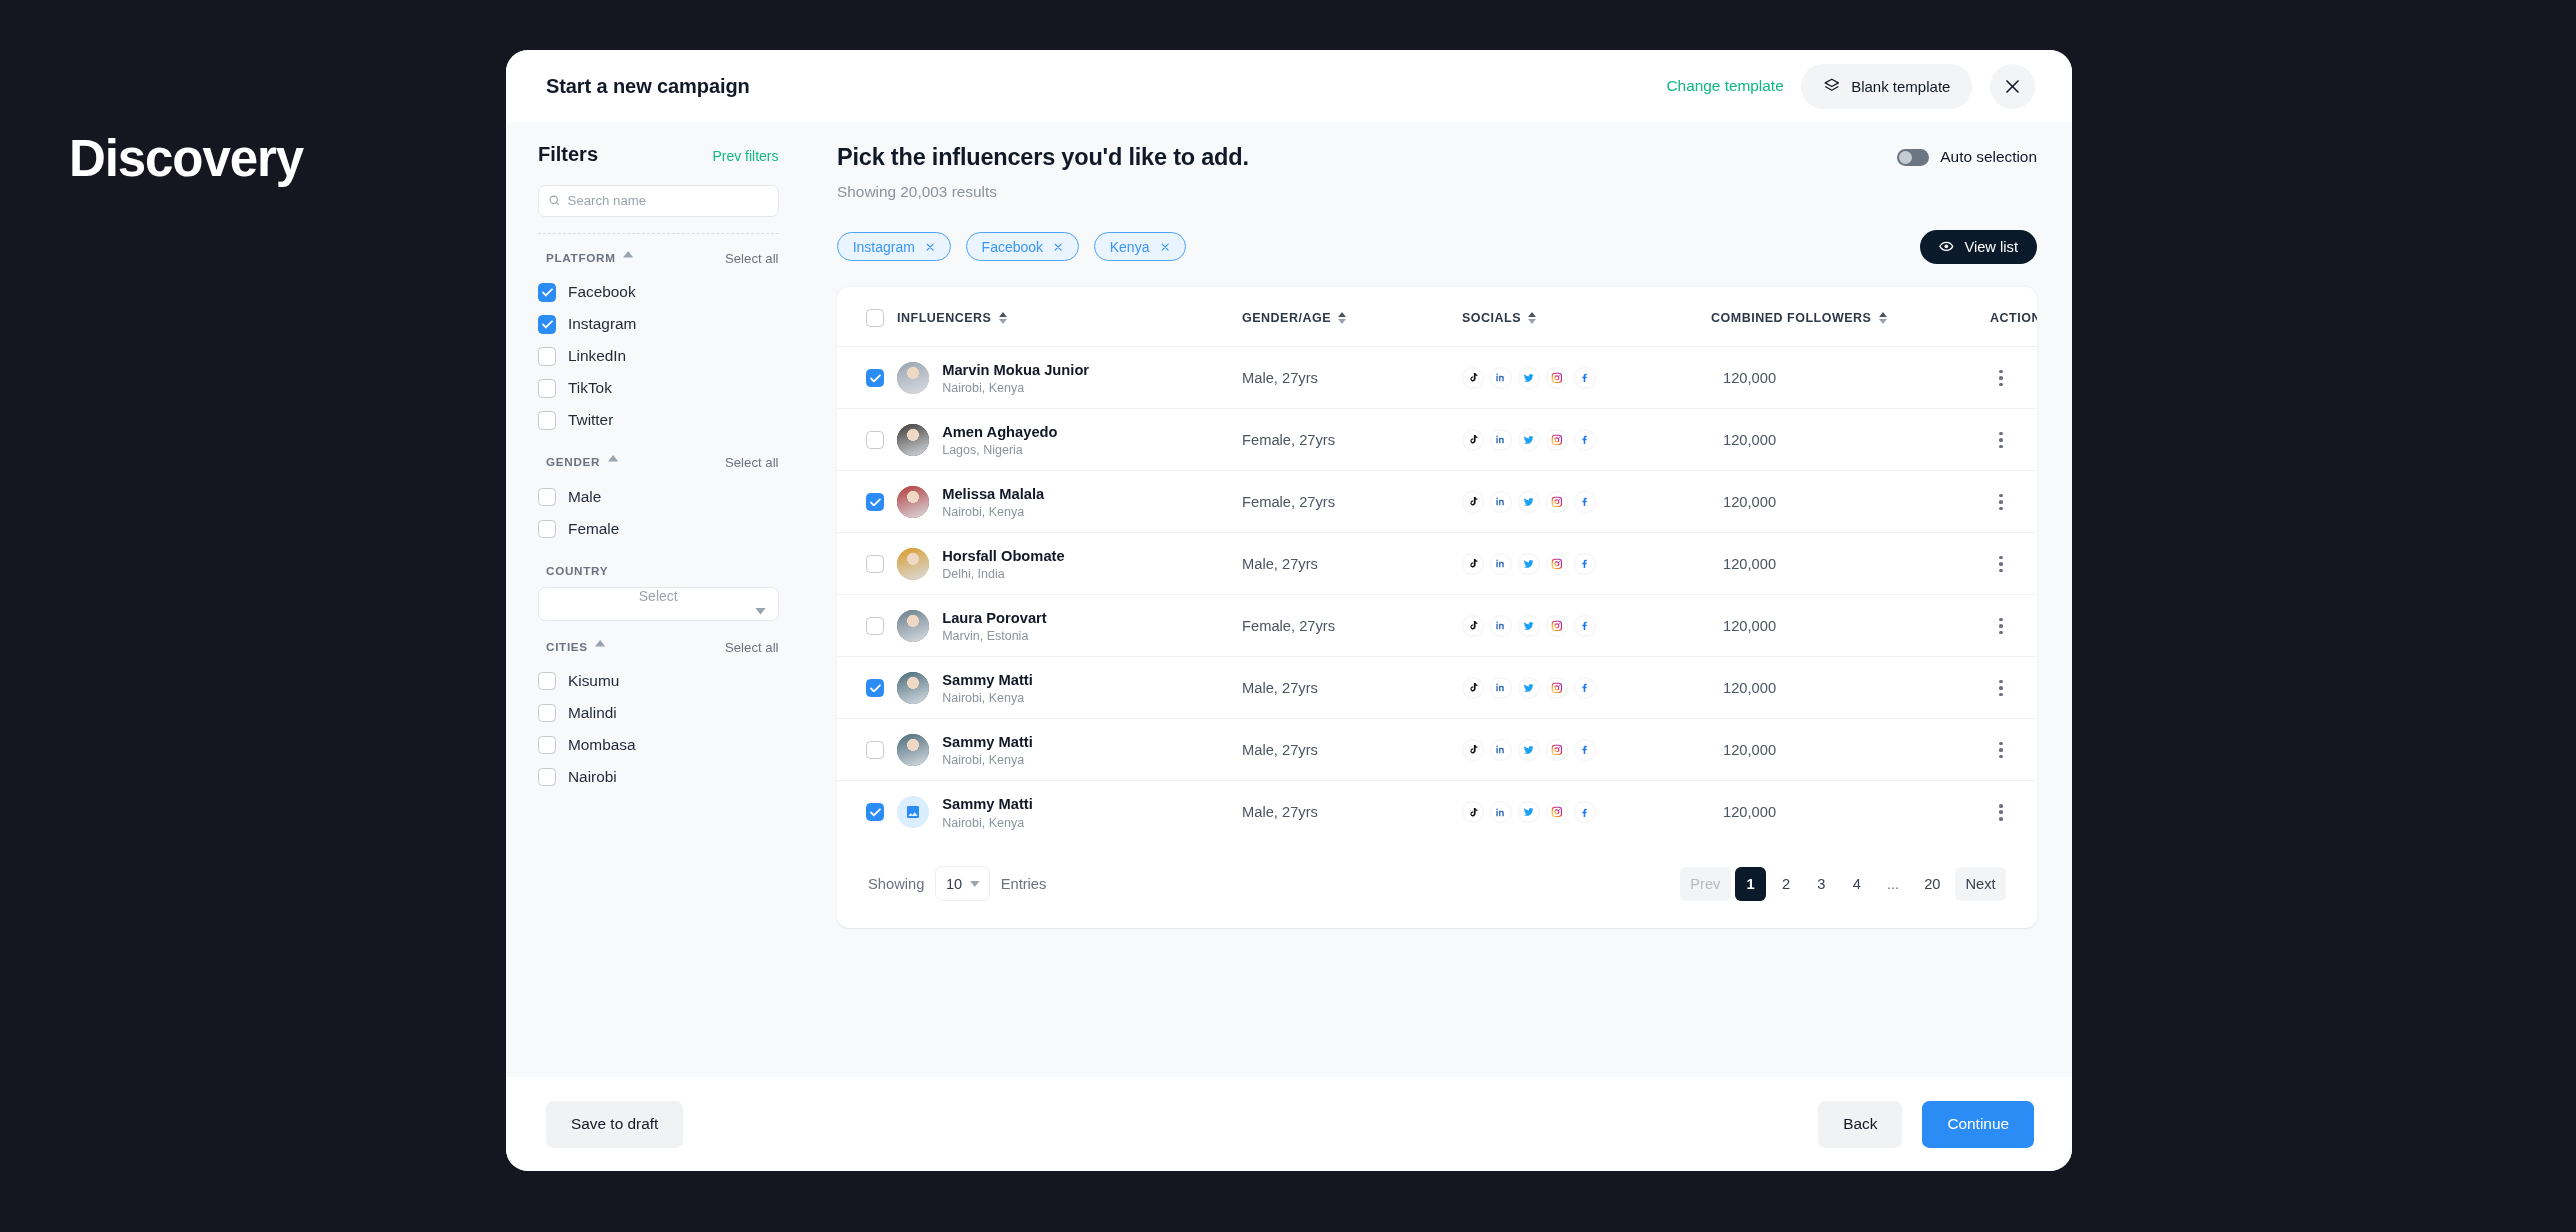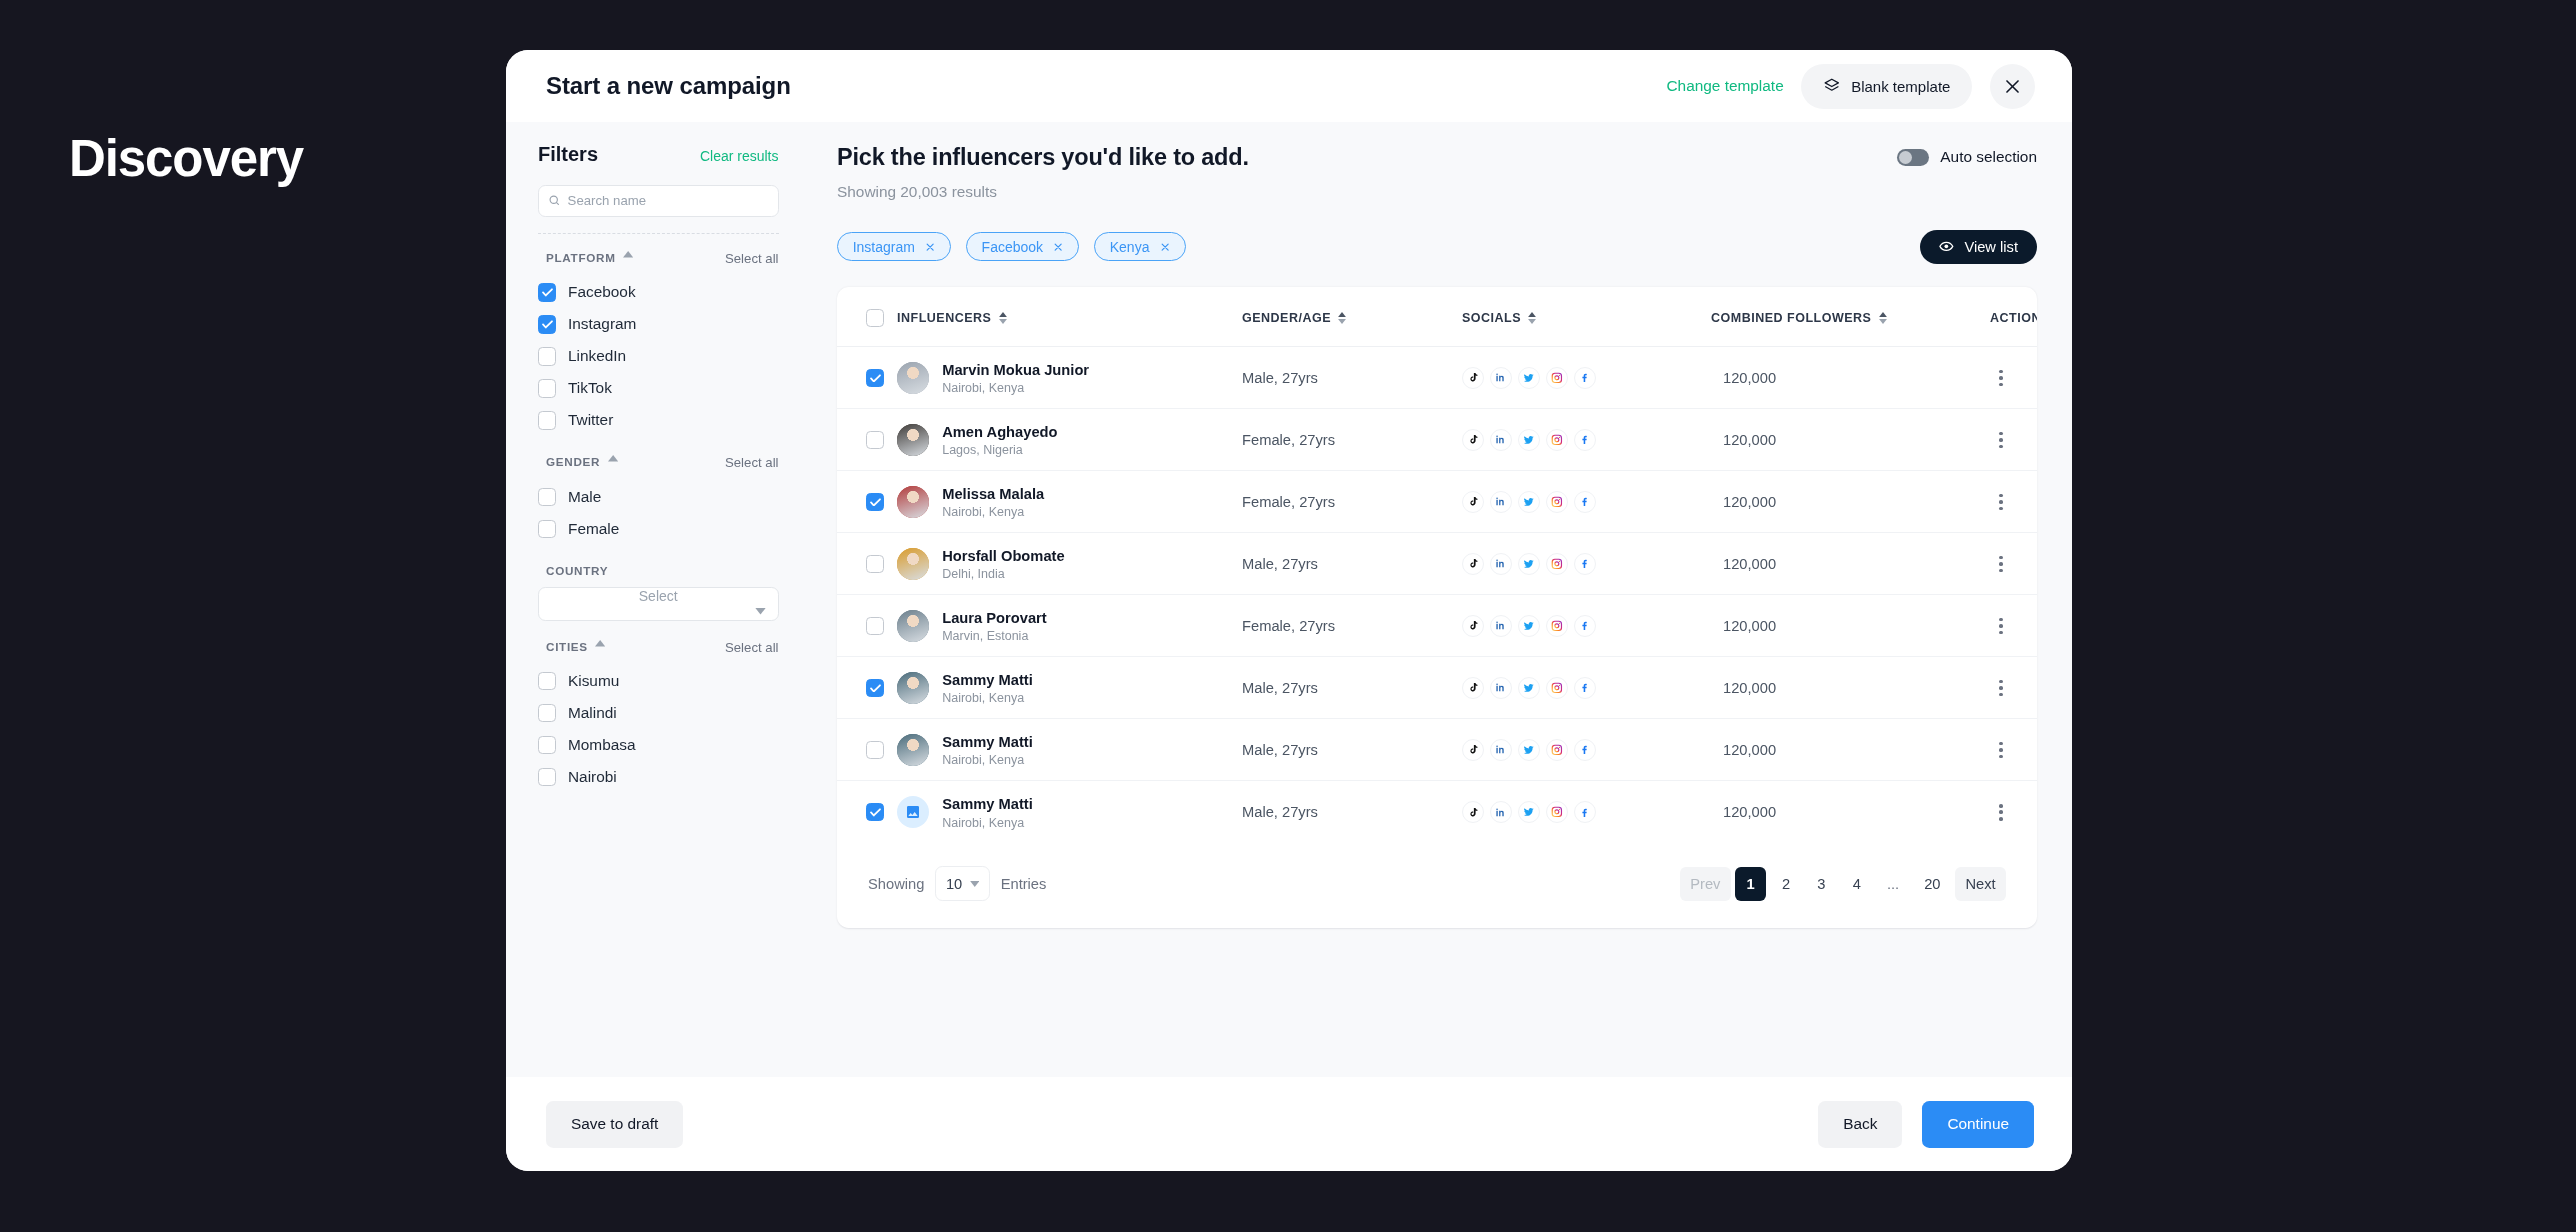--- a/index.html
+++ b/index.html
@@ -25,21 +25,21 @@
     background: #ffffff; border-radius: 22px;
     overflow: hidden; display: flex; flex-direction: column;
   }
 
   
   .modal-header {
     height: 72px; flex: 0 0 72px;
     display: flex; align-items: center;
     padding: 0 37px 0 40px; background: #fff;
   }
-  .modal-title { font-size: 24px; font-weight: 700; color: #111827; letter-spacing: -0.1px; }
+  .modal-title { font-size: 20px; font-weight: 700; color: #111827; letter-spacing: -0.1px; }
   .header-right { margin-left: auto; display: flex; align-items: center; gap: 17.6px; }
   .change-template {
     font-size: 15.4px; color: #10b981; font-weight: 500; cursor: pointer; white-space: nowrap;
   }
   .blank-template {
     display: flex; align-items: center; gap: 10.3px;
     height: 45px; padding: 0 22px; border-radius: 23px;
     background: #f3f4f6; cursor: pointer;
   }
   .blank-template span { font-size: 15px; color: #111827; font-weight: 500; white-space: nowrap; }
@@ -252,21 +252,21 @@
         </div>
       </div>
     </div>
 
     <div class="modal-body">
 
       <div class="sidebar">
 
         <div class="sidebar-head">
           <div class="sidebar-title">Filters</div>
-          <div class="clear-filters">Clear results</div>
+          <div class="clear-filters">Prev filters</div>
         </div>
 
         <div class="search-box">
           <span style="display:inline-flex">
             <svg width="12.5" height="12.5" viewBox="0 0 24 24" fill="none" stroke="#9aa3ae" stroke-width="2.2" stroke-linecap="round">
               <circle cx="11" cy="11" r="7"></circle>
                 <path d="M20 20l-3.5-3.5"></path>
             </svg>
           </span>
           <input type="text" placeholder="Search name" style="">

